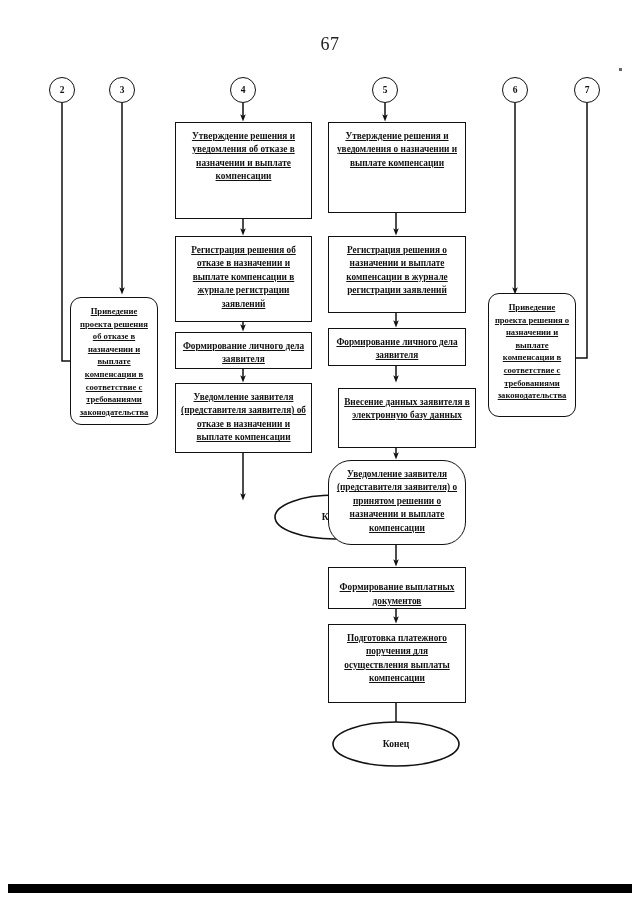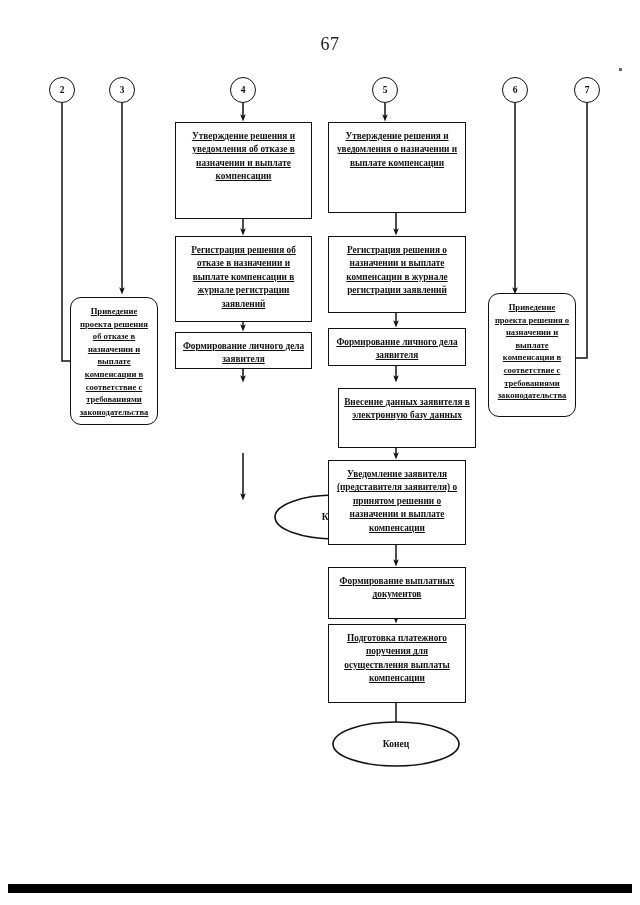--- a/index.html
+++ b/index.html
@@ -164,20 +164,23 @@
   </div>
 
   <div class="node mid" style="left:175px; top:236px; width:137px; height:86px;">
     <div class="node-inner">Регистрация решения об отказе в назначении и выплате компенсации в журнале регистрации заявлений</div>
   </div>
 
   <div class="node mid" style="left:175px; top:332px; width:137px; height:37px;">
     <div class="node-inner">Формирование личного дела заявителя</div>
   </div>
 
+  <div class="node mid" style="left:175px; top:383px; width:137px; height:70px;">
+    <div class="node-inner">Уведомление заявителя (представителя заявителя) об отказе в назначении и выплате компенсации</div>
+  </div>
 
   <div style="position:absolute; left:275px; top:495px; width:120px; height:44px; display:flex; align-items:center; justify-content:center; font-size:9.5px; font-weight:bold; color:#111111;">
     <span>Конец</span>
   </div>
 
   <div class="node mid" style="left:328px; top:122px; width:138px; height:91px;">
     <div class="node-inner">Утверждение решения и уведомления о назначении и выплате компенсации</div>
   </div>
 
   <div class="node mid" style="left:328px; top:236px; width:138px; height:77px;">
@@ -185,25 +188,25 @@
   </div>
 
   <div class="node mid" style="left:328px; top:328px; width:138px; height:38px;">
     <div class="node-inner">Формирование личного дела заявителя</div>
   </div>
 
   <div class="node mid" style="left:328px; top:388px; width:138px; height:60px;margin-left:10px;">
     <div class="node-inner">Внесение данных заявителя в электронную базу данных</div>
   </div>
 
-  <div class="node mid" style="left:328px; top:460px; width:138px; height:85px;">
+  <div class="node mid" style="left:328px; top:460px; width:138px; height:85px;border-radius:23px;">
     <div class="node-inner">Уведомление заявителя (представителя заявителя) о принятом решении о назначении и выплате компенсации</div>
   </div>
 
-  <div class="node mid" style="left:328px; top:567px; width:138px; height:52px;">
+  <div class="node mid" style="left:328px; top:567px; width:138px; height:42px;align-items:flex-end;">
     <div class="node-inner">Формирование выплатных документов</div>
   </div>
 
   <div class="node mid" style="left:328px; top:624px; width:138px; height:79px;justify-content:center;">
     <div class="node-inner">Подготовка платежного поручения для осуществления выплаты компенсации</div>
   </div>
 
   <div style="position:absolute; left:333px; top:722px; width:126px; height:44px; display:flex; align-items:center; justify-content:center; font-size:9.5px; font-weight:bold; color:#111111;">
     <span>Конец</span>
   </div>

